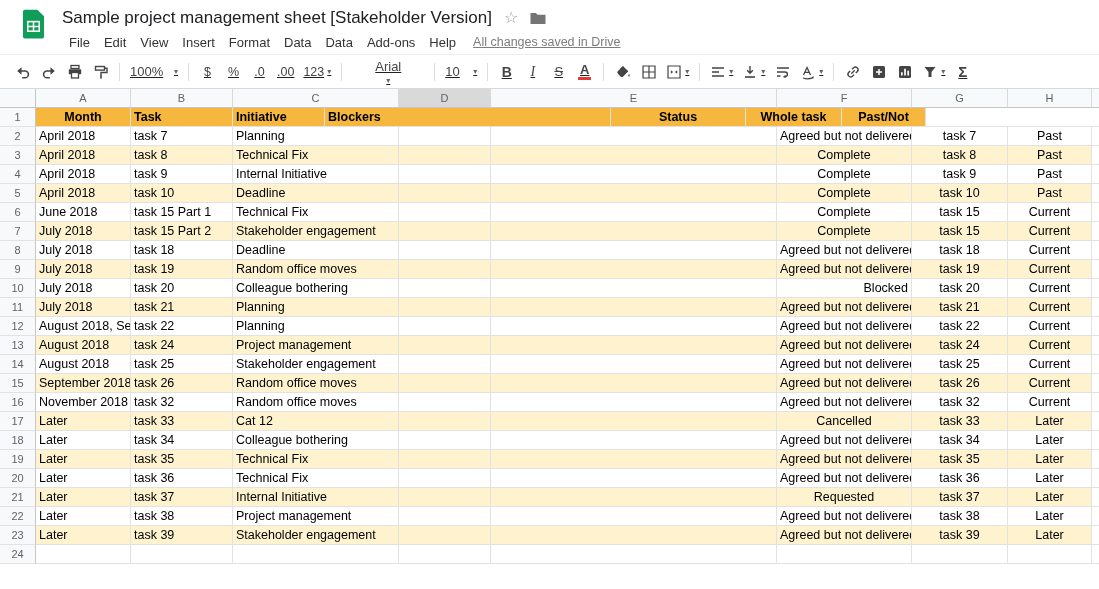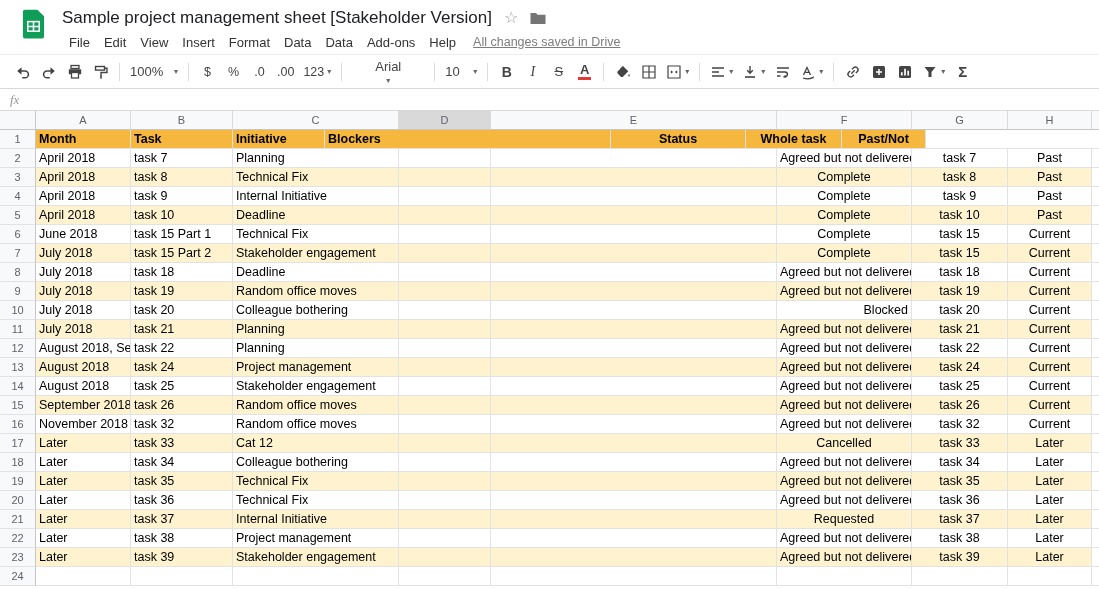--- a/index.html
+++ b/index.html
@@ -18,21 +18,21 @@
   .title-row { display:flex; align-items:center; gap:12px; height:24px; }
   .doc-title { font-size:17px; color:#202124; white-space:nowrap; }
   .star { color:#9aa0a6; font-size:16px; line-height:1; cursor:pointer; }
   .folder-icon { display:inline-flex; cursor:pointer; }
   .menu-row { display:flex; align-items:center; height:24px; font-size:13px; color:#333; }
   .menu-item { padding:2px 7px; border-radius:2px; cursor:pointer; }
   .saved-status { color:#7d7d7d; text-decoration:underline; font-size:12.5px; margin-left:10px; cursor:pointer; }
 
   
   .toolbar { height:35px; display:flex; align-items:center; padding:4px 10px;
-             border-top:1px solid #ededed; border-bottom:1px solid #d9d9d9; gap:1px; background:#fff; }
+             border-top:1px solid #ededed; border-bottom:1px solid #d9d9d9; gap:1px; background:#fff;text-decoration:underline; }
   .tbtn { border:0; background:transparent; height:26px; min-width:25px; display:flex; align-items:center;
           justify-content:center; padding:0 4px; border-radius:2px; font-family:inherit; color:#444;
           font-size:13px; gap:3px; cursor:pointer; flex:none; }
   .tsep { width:1px; height:18px; background:#dadce0; margin:0 5px; flex:none; }
   .caret { font-size:8px; color:#666; line-height:1; }
   .zoom-select { width:56px; justify-content:space-between; }
   .font-select { width:80px; justify-content:space-between;flex-direction:column; }
   .size-select { width:40px; justify-content:space-between; }
   .bold-txt { font-weight:bold; font-size:14px; }
   .italic-txt { font-style:italic; font-size:14px; font-family:"Liberation Serif", serif; }
@@ -237,41 +237,38 @@
     </button>
     <button class="tbtn">
       <svg class="ticon" viewBox="0 0 16 16">
         <polygon points="2.5,3 13.5,3 9.5,8 9.5,13 6.5,13 6.5,8" fill="#444"></polygon>
       </svg>
       <span class="caret">▾</span>
     </button>
     <button class="tbtn sigma-txt">Σ</button>
   </div>
 
-  <div class="formula-bar">
-    <span class="fx">fx</span>
-  </div>
 
   <div class="grid">
     <div class="col-headers" id="col-headers">
         <div class="grid-corner"></div>
         <div class="col-header" style="flex: 0 0 95px;">A</div>
         <div class="col-header" style="flex: 0 0 102px;">B</div>
         <div class="col-header" style="flex: 0 0 166px;">C</div>
         <div class="col-header selected" style="flex: 0 0 92px;">D</div>
         <div class="col-header" style="flex: 0 0 286px;">E</div>
         <div class="col-header" style="flex: 0 0 135px;">F</div>
         <div class="col-header" style="flex: 0 0 96px;">G</div>
         <div class="col-header" style="flex: 0 0 84px;">H</div>
         <div class="col-header filler" style="flex: 1 1 auto;"></div>
       </div>
     <div id="grid-rows">
         <div class="sheet-row">
           <div class="row-num">1</div>
-          <div class="cell hcell" style="flex: 0 0 95px; text-align: left;">Month</div>
+          <div class="cell hcell" style="flex: 0 0 95px; text-align: center;">Month</div>
           <div class="cell hcell" style="flex: 0 0 102px; text-align: left;">Task</div>
           <div class="cell hcell" style="flex: 0 0 92px; text-align: left;">Initiative</div>
           <div class="cell hcell" style="flex: 0 0 286px; text-align: left;">Blockers</div>
           <div class="cell hcell" style="flex: 0 0 135px; text-align: center;">Status</div>
           <div class="cell hcell" style="flex: 0 0 96px; text-align: center;">Whole task</div>
           <div class="cell hcell" style="flex: 0 0 84px; text-align: center;">Past/Not</div>
           <div class="cell filler" style="flex: 1 1 auto;"></div>
         </div>
         <div class="sheet-row">
           <div class="row-num">2</div>

